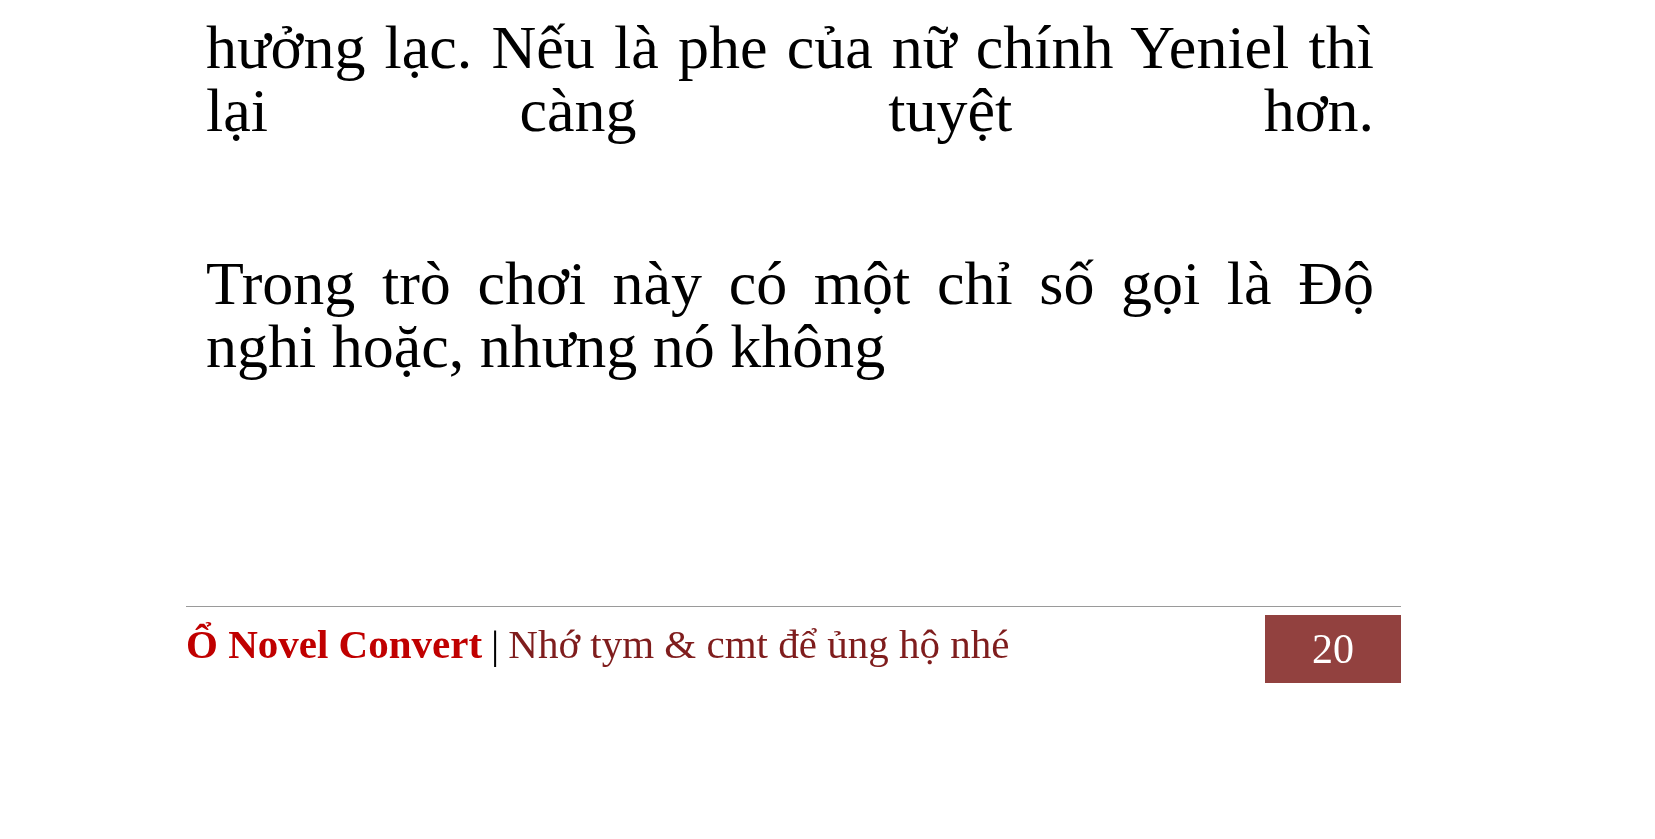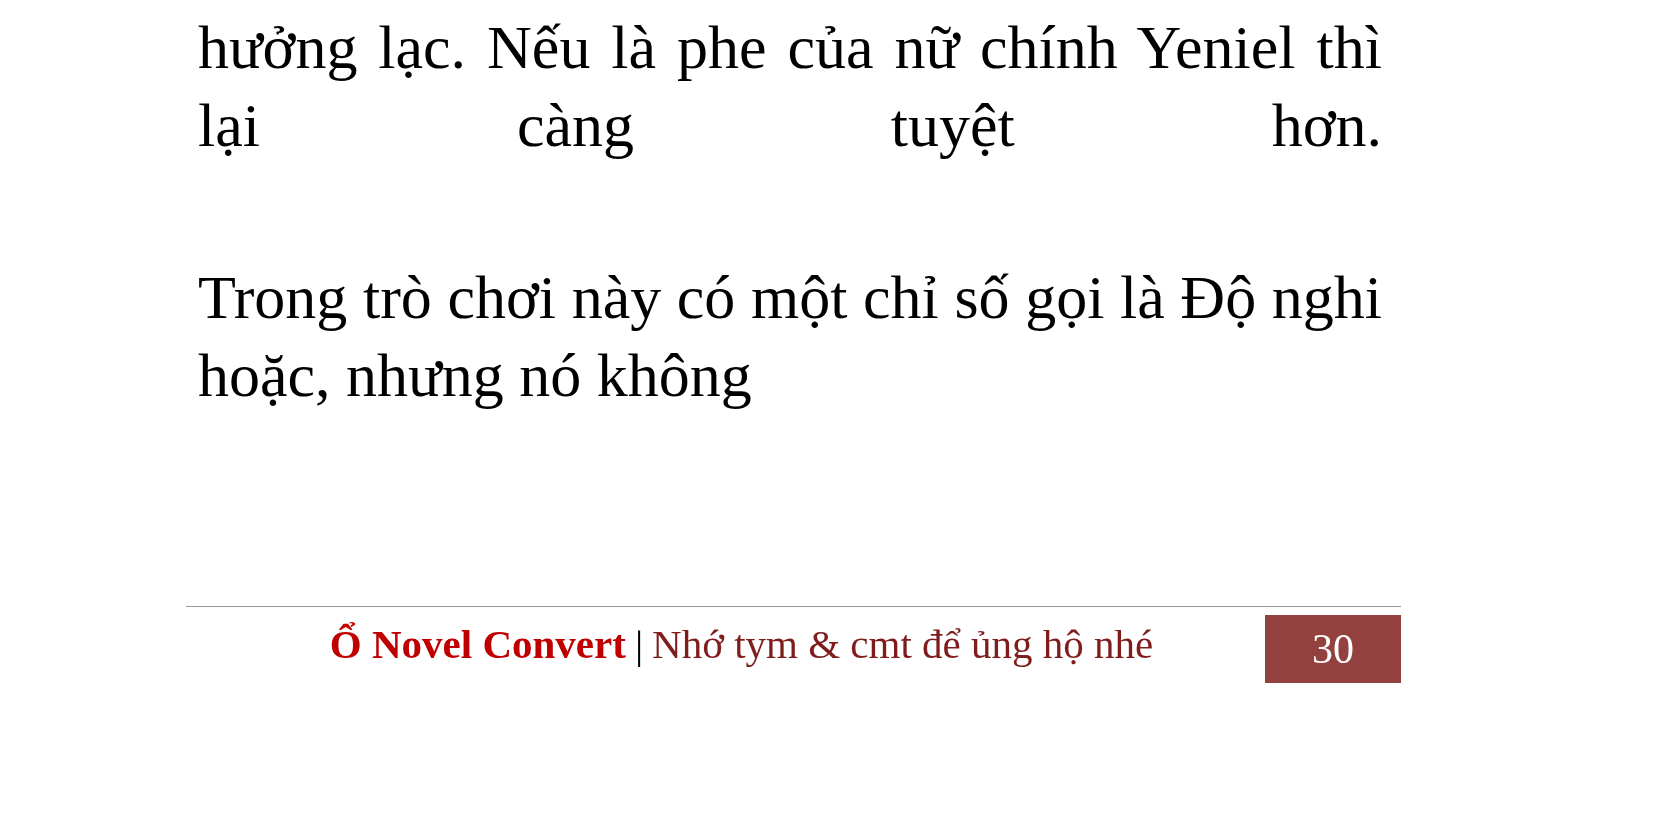--- a/index.html
+++ b/index.html
@@ -24,25 +24,25 @@
   .body-text {
     position: absolute;
     left: 190px;
     top: 0px;
     width: 1200px;
   }
 
   .para {
     font-family: "Liberation Serif", serif;
     font-size: 62px;
-    line-height: 78px;
+    line-height: 63px;
     text-align: justify;
     text-align-last: justify;
     color: #000000;
-    margin: 8px;
+    margin: 16px;
   }
 
   .para.last-left {
     text-align: justify;
     text-align-last: left;
   }
 
   .para-gap {
     height: 78px;
   }
@@ -65,21 +65,20 @@
     position: relative;
     height: 74px;
     display: flex;
     align-items: center;
     justify-content: center;
   }
 
   .footer-inner {
     display: flex;
     align-items: baseline;
-    justify-content: center;
     width: 100%;
     padding-right: 104px;
     box-sizing: border-box;
   }
 
   .footer-brand {
     font-family: "Liberation Serif", serif;
     font-weight: bold;
     font-size: 41px;
     color: #c00000;
@@ -141,19 +140,19 @@
 
   <div class="footer">
     <div class="footer-rule"></div>
     <div class="footer-row">
       <div class="footer-inner">
         <span class="footer-brand">Ổ Novel Convert</span>
         <span class="footer-sep">|</span>
         <span class="footer-note">Nhớ tym &amp; cmt để ủng hộ nhé</span>
       </div>
       <div class="page-number-box">
-        <span class="page-number">30</span>
+        <span class="page-number">20</span>
       </div>
     </div>
   </div>
 
 
 </div>
 
 </body></html>

